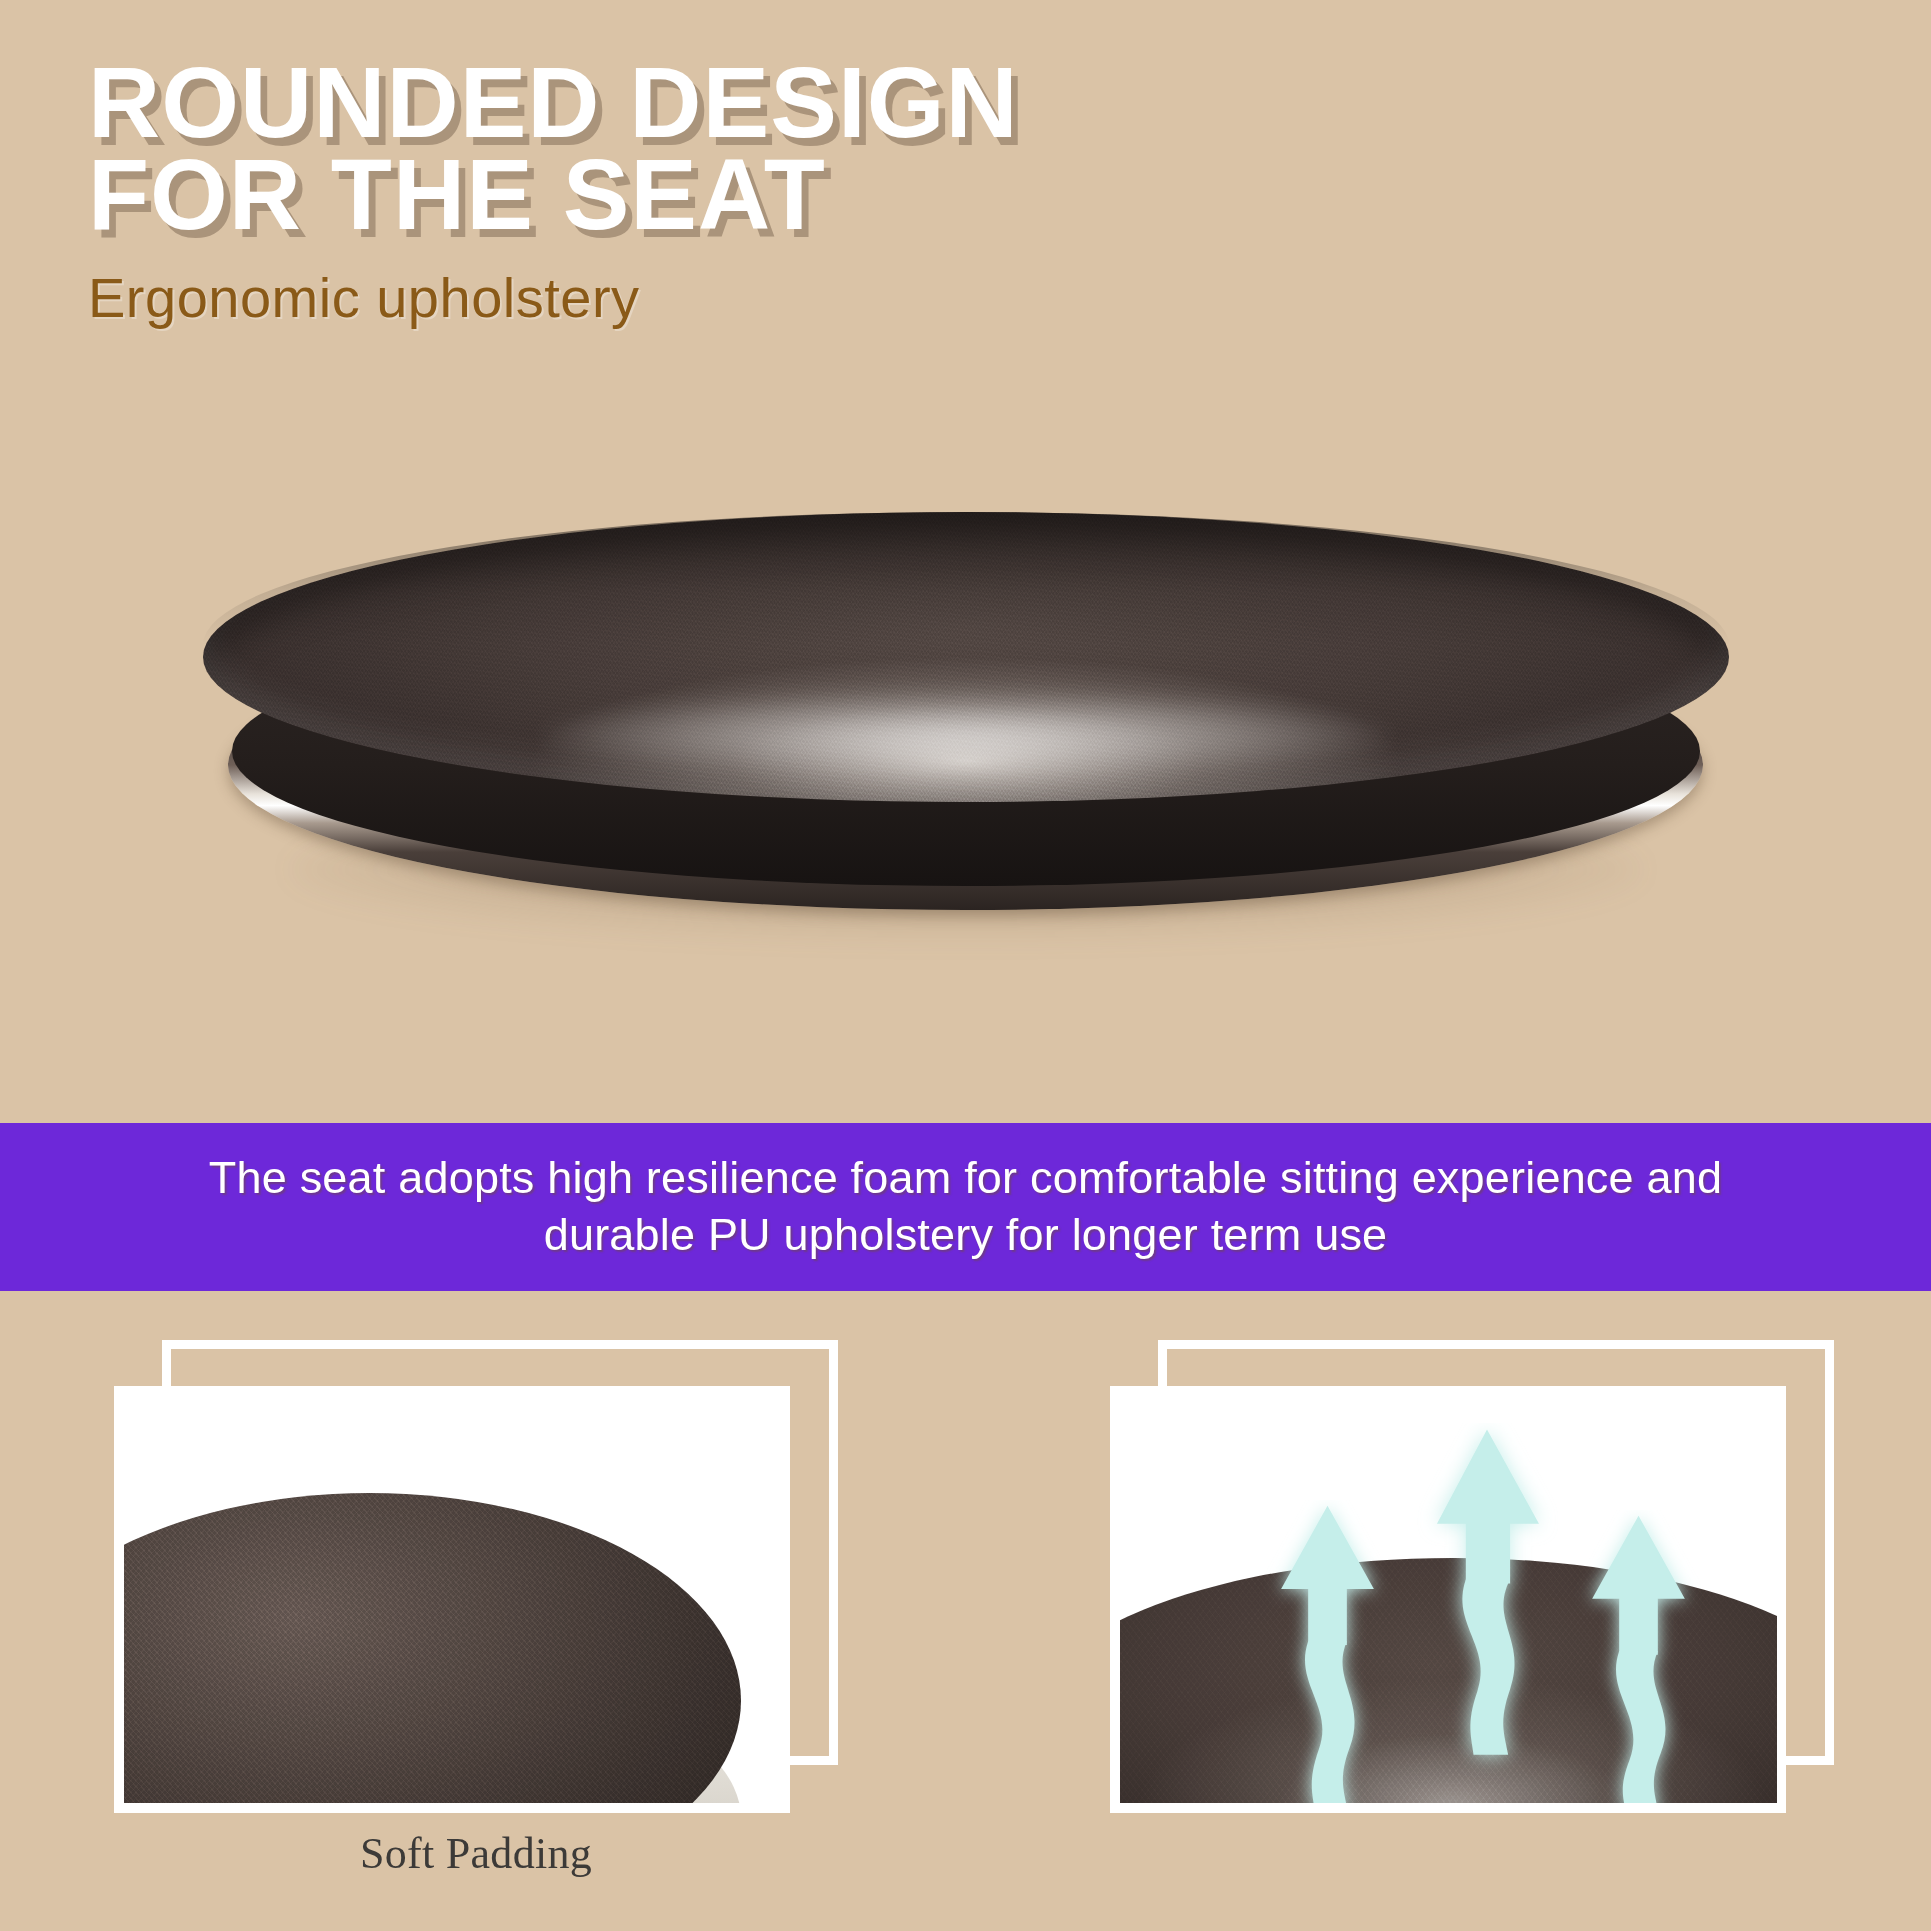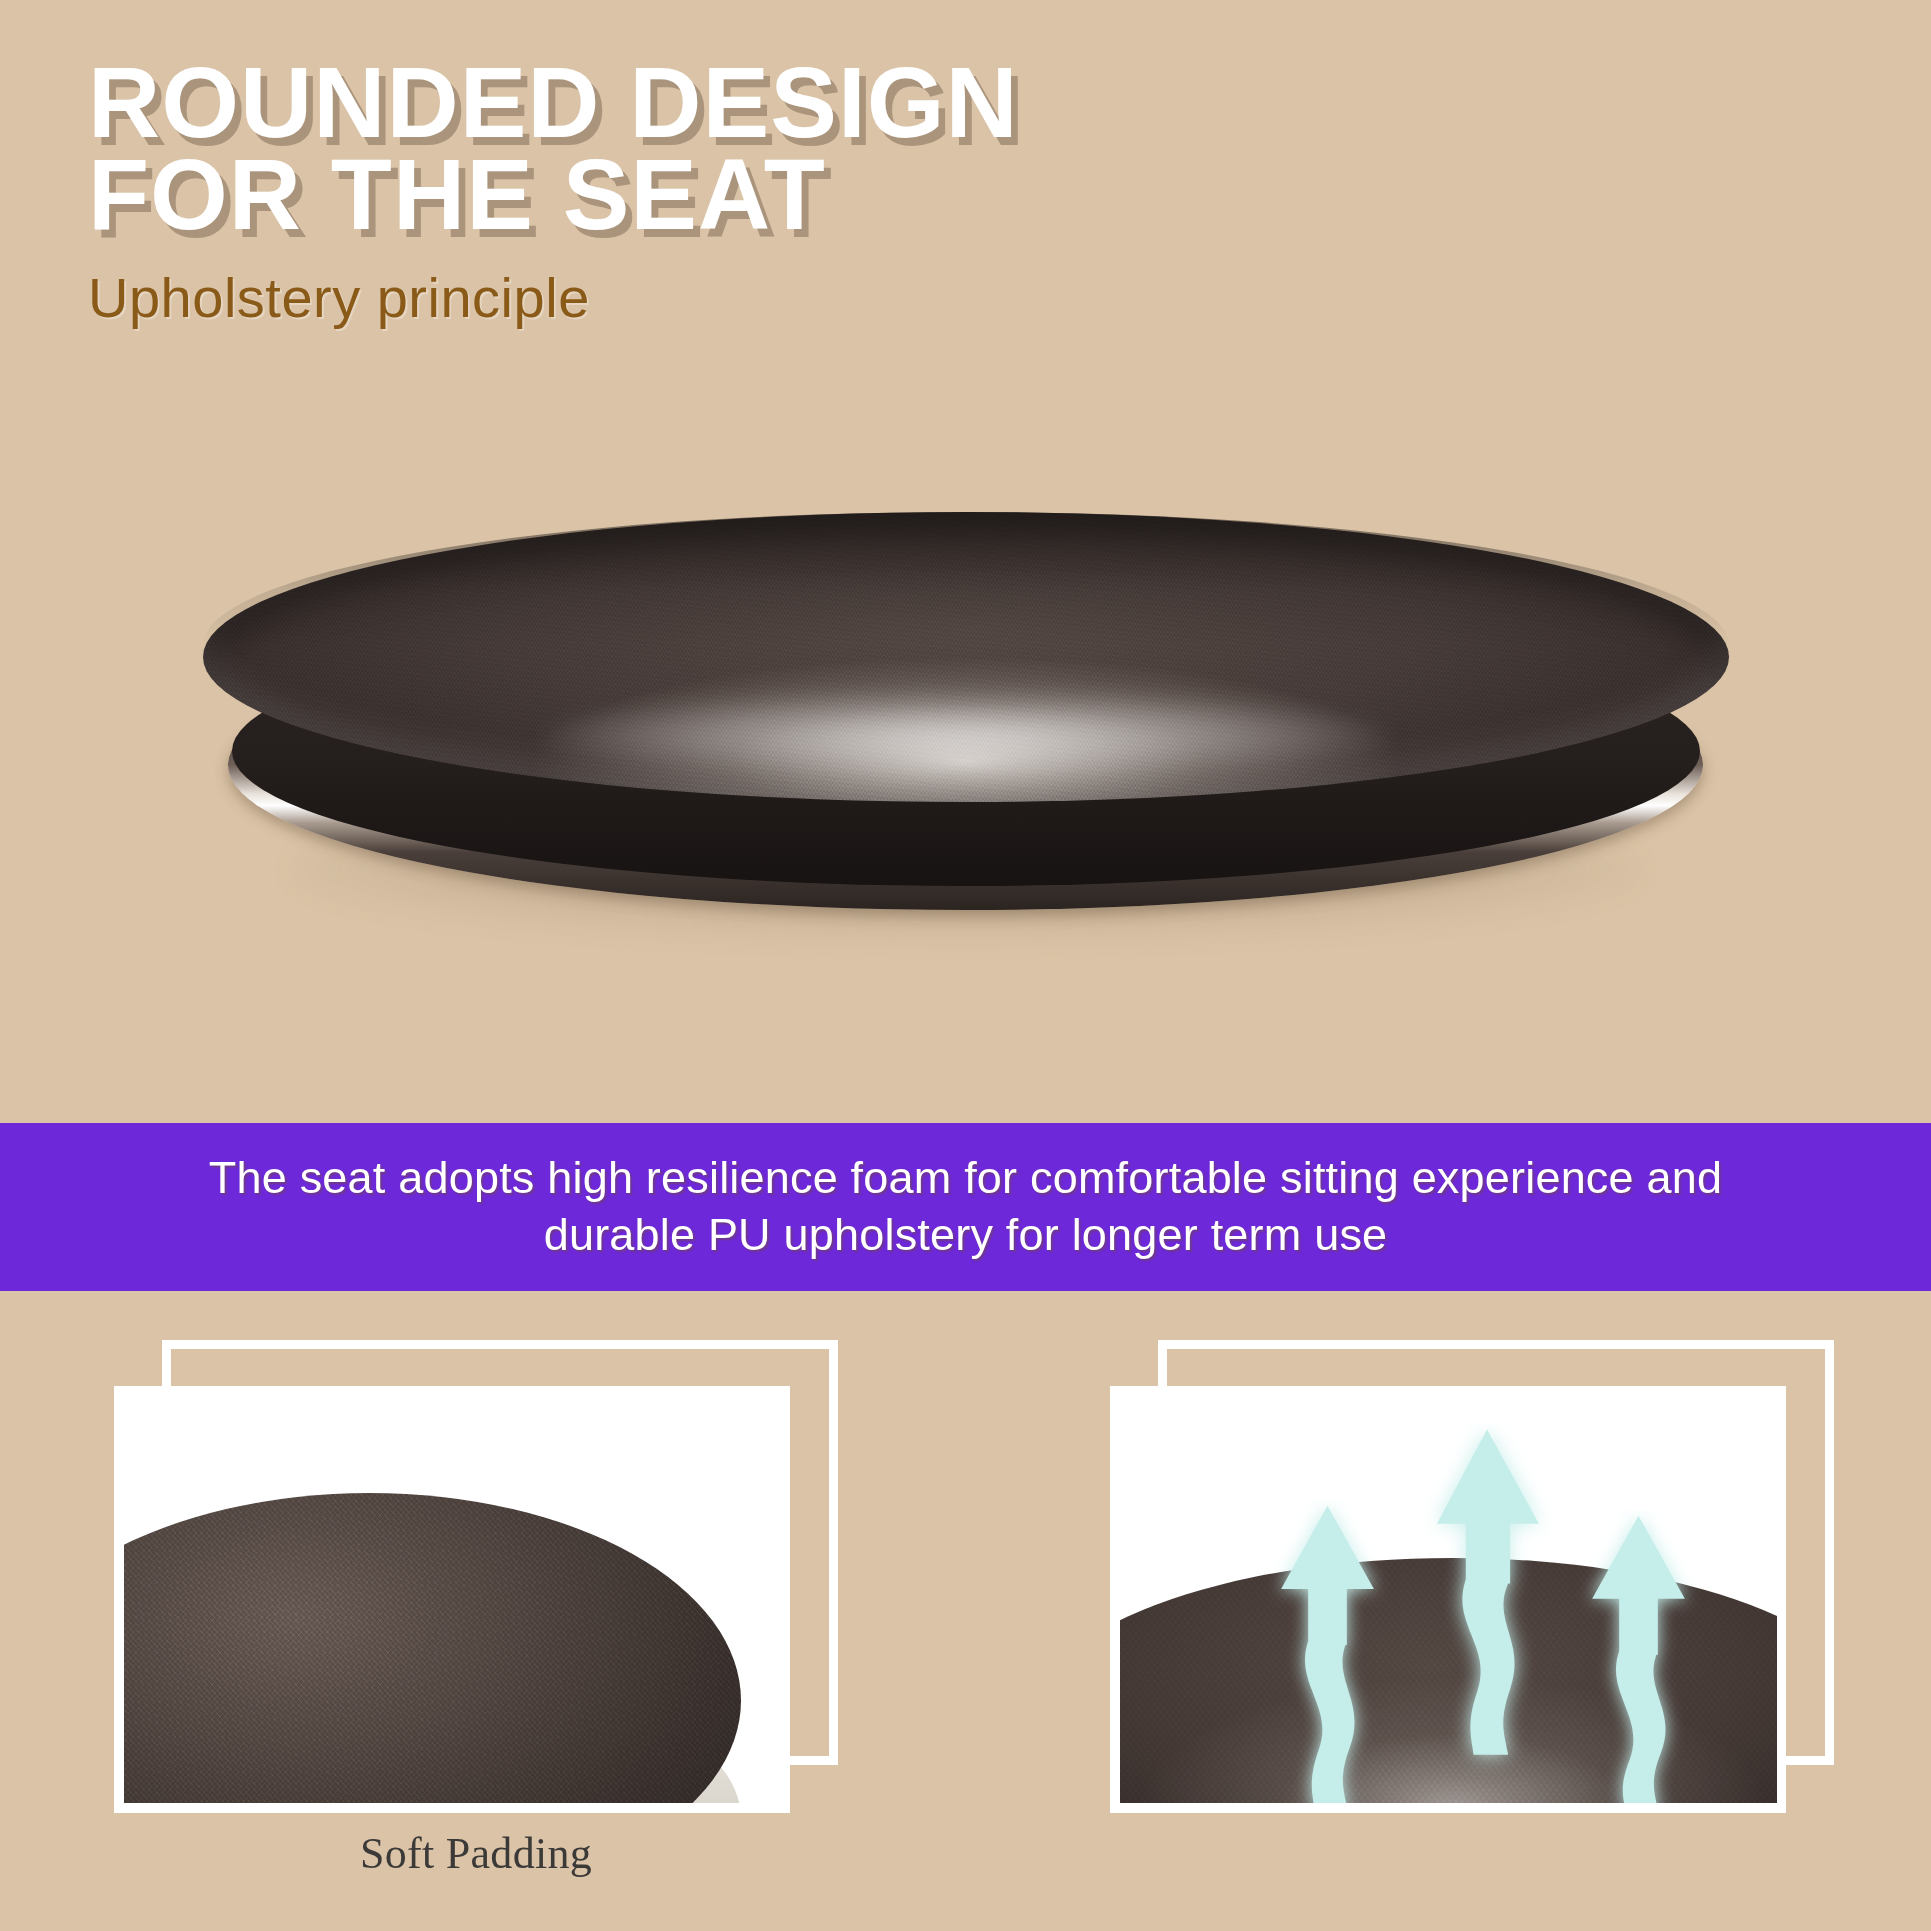--- a/index.html
+++ b/index.html
@@ -336,21 +336,21 @@
 </head>
 <body>
 
 <div id="page">
 
   <div class="hero-section">
 
     <div class="title-block">
       <h1 class="headline">ROUNDED DESIGN
 FOR THE SEAT</h1>
-      <div class="subhead">Upholstery principle</div>
+      <div class="subhead">Ergonomic upholstery</div>
     </div>
 
     <div class="hero-img-wrap">
       <div class="seat-shadow"></div>
       <div class="seat-rim"></div>
       <div class="seat-rim-dark"></div>
       <div class="seat-dome">
         <div class="seat-grain"></div>
         <div class="seat-topshade"></div>
         <div class="seat-glint"></div>

